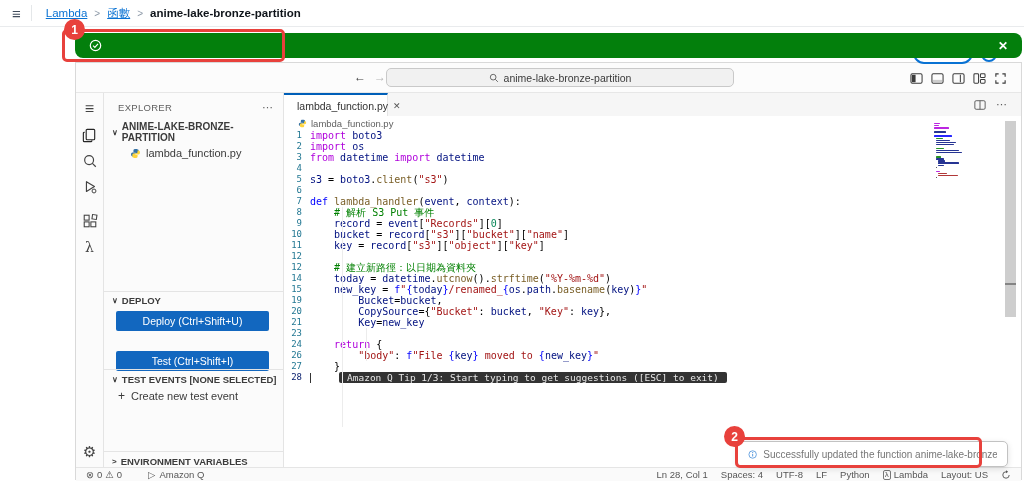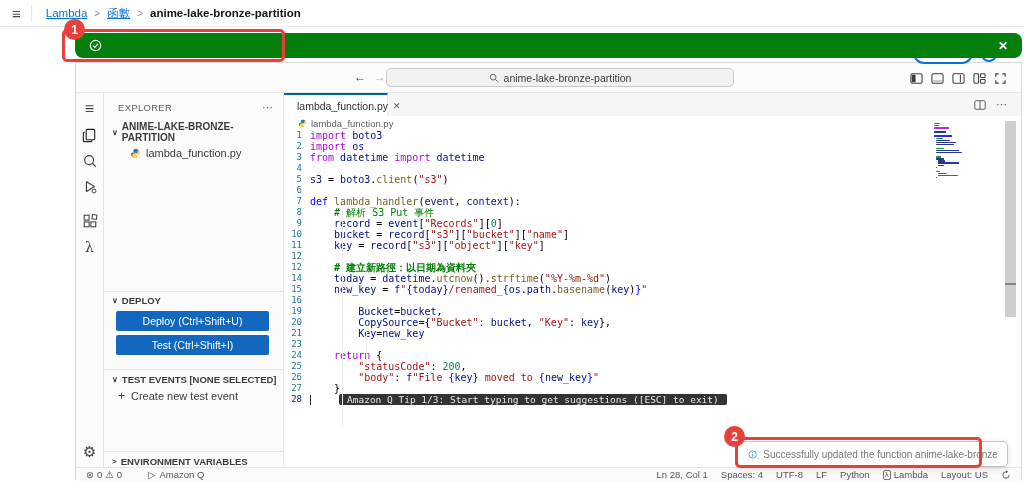--- a/index.html
+++ b/index.html
@@ -241,21 +241,21 @@
             </svg>
           <span>lambda_function.py</span>
         </div>
 
         <div class="sb-divider" style="top:198px"></div>
         <div class="sb-sect-title" style="top:202px">
           <span class="chev">∨</span>
           <span>DEPLOY</span>
         </div>
         <button class="sb-btn" style="top:218px">Deploy (Ctrl+Shift+U)</button>
-        <button class="sb-btn" style="top:242px">Test (Ctrl+Shift+I)</button>
+        <button class="sb-btn" style="top:258px">Test (Ctrl+Shift+I)</button>
 
         <div class="sb-divider" style="top:276px"></div>
         <div class="sb-sect-title" style="top:281px">
           <span class="chev">∨</span>
           <span>TEST EVENTS [NONE SELECTED]</span>
         </div>
         <div class="sb-action" style="top:296px">
           <span class="plus">+</span>
           <span>Create new test event</span>
         </div>
@@ -303,30 +303,28 @@
               <div class="code-line"><span class="ln">3</span><span class="lc"><span style="color: rgb(175, 0, 219);">from </span><span style="color: rgb(0, 16, 128);">datetime </span><span style="color: rgb(175, 0, 219);">import </span><span style="color: rgb(0, 16, 128);">datetime</span></span></div>
               <div class="code-line"><span class="ln">4</span><span class="lc"></span></div>
               <div class="code-line"><span class="ln">5</span><span class="lc"><span style="color: rgb(0, 16, 128);">s3 </span><span style="color: rgb(0, 0, 0);">= </span><span style="color: rgb(0, 16, 128);">boto3</span><span style="color: rgb(0, 0, 0);">.</span><span style="color: rgb(121, 94, 38);">client</span><span style="color: rgb(0, 0, 0);">(</span><span style="color: rgb(163, 21, 21);">"s3"</span><span style="color: rgb(0, 0, 0);">)</span></span></div>
               <div class="code-line"><span class="ln">6</span><span class="lc"></span></div>
               <div class="code-line"><span class="ln">7</span><span class="lc"><span style="color: rgb(0, 0, 255);">def </span><span style="color: rgb(121, 94, 38);">lambda_handler</span><span style="color: rgb(0, 0, 0);">(</span><span style="color: rgb(0, 16, 128);">event</span><span style="color: rgb(0, 0, 0);">, </span><span style="color: rgb(0, 16, 128);">context</span><span style="color: rgb(0, 0, 0);">):</span></span></div>
               <div class="code-line"><span class="ln">8</span><span class="lc"><span style="color: rgb(0, 128, 0);">    # 解析 S3 Put 事件</span></span></div>
               <div class="code-line"><span class="ln">9</span><span class="lc"><span style="color: rgb(0, 0, 0);">    </span><span style="color: rgb(0, 16, 128);">record </span><span style="color: rgb(0, 0, 0);">= </span><span style="color: rgb(0, 16, 128);">event</span><span style="color: rgb(0, 0, 0);">[</span><span style="color: rgb(163, 21, 21);">"Records"</span><span style="color: rgb(0, 0, 0);">][</span><span style="color: rgb(9, 134, 88);">0</span><span style="color: rgb(0, 0, 0);">]</span></span></div>
               <div class="code-line"><span class="ln">10</span><span class="lc"><span style="color: rgb(0, 0, 0);">    </span><span style="color: rgb(0, 16, 128);">bucket </span><span style="color: rgb(0, 0, 0);">= </span><span style="color: rgb(0, 16, 128);">record</span><span style="color: rgb(0, 0, 0);">[</span><span style="color: rgb(163, 21, 21);">"s3"</span><span style="color: rgb(0, 0, 0);">][</span><span style="color: rgb(163, 21, 21);">"bucket"</span><span style="color: rgb(0, 0, 0);">][</span><span style="color: rgb(163, 21, 21);">"name"</span><span style="color: rgb(0, 0, 0);">]</span></span></div>
               <div class="code-line"><span class="ln">11</span><span class="lc"><span style="color: rgb(0, 0, 0);">    </span><span style="color: rgb(0, 16, 128);">key </span><span style="color: rgb(0, 0, 0);">= </span><span style="color: rgb(0, 16, 128);">record</span><span style="color: rgb(0, 0, 0);">[</span><span style="color: rgb(163, 21, 21);">"s3"</span><span style="color: rgb(0, 0, 0);">][</span><span style="color: rgb(163, 21, 21);">"object"</span><span style="color: rgb(0, 0, 0);">][</span><span style="color: rgb(163, 21, 21);">"key"</span><span style="color: rgb(0, 0, 0);">]</span></span></div>
               <div class="code-line"><span class="ln">12</span><span class="lc"></span></div>
-              <div class="code-line"><span class="ln">12</span><span class="lc"><span style="color: rgb(0, 128, 0); font-weight: bold;">    # 建立新路徑：以日期為資料夾</span></span></div>
+              <div class="code-line"><span class="ln">12</span><span class="lc"><span style="color: rgb(0, 128, 0);">    # 建立新路徑：以日期為資料夾</span></span></div>
               <div class="code-line"><span class="ln">14</span><span class="lc"><span style="color: rgb(0, 0, 0);">    </span><span style="color: rgb(0, 16, 128);">today </span><span style="color: rgb(0, 0, 0);">= </span><span style="color: rgb(0, 16, 128);">datetime</span><span style="color: rgb(0, 0, 0);">.</span><span style="color: rgb(121, 94, 38);">utcnow</span><span style="color: rgb(0, 0, 0);">().</span><span style="color: rgb(121, 94, 38);">strftime</span><span style="color: rgb(0, 0, 0);">(</span><span style="color: rgb(163, 21, 21);">"%Y-%m-%d"</span><span style="color: rgb(0, 0, 0);">)</span></span></div>
               <div class="code-line"><span class="ln">15</span><span class="lc"><span style="color: rgb(0, 0, 0);">    </span><span style="color: rgb(0, 16, 128);">new_key </span><span style="color: rgb(0, 0, 0);">= </span><span style="color: rgb(0, 0, 255);">f</span><span style="color: rgb(163, 21, 21);">"</span><span style="color: rgb(0, 0, 255);">{</span><span style="color: rgb(0, 16, 128);">today</span><span style="color: rgb(0, 0, 255);">}</span><span style="color: rgb(163, 21, 21);">/renamed_</span><span style="color: rgb(0, 0, 255);">{</span><span style="color: rgb(0, 16, 128);">os</span><span style="color: rgb(0, 0, 0);">.</span><span style="color: rgb(0, 16, 128);">path</span><span style="color: rgb(0, 0, 0);">.</span><span style="color: rgb(121, 94, 38);">basename</span><span style="color: rgb(0, 0, 0);">(</span><span style="color: rgb(0, 16, 128);">key</span><span style="color: rgb(0, 0, 0);">)</span><span style="color: rgb(0, 0, 255);">}</span><span style="color: rgb(163, 21, 21);">"</span></span></div>
-              <div class="code-line"><span class="ln">16</span><span class="lc"></span></div>
               <div class="code-line"><span class="ln">19</span><span class="lc"><span style="color: rgb(0, 0, 0);">        </span><span style="color: rgb(0, 16, 128);">Bucket</span><span style="color: rgb(0, 0, 0);">=</span><span style="color: rgb(0, 16, 128);">bucket</span><span style="color: rgb(0, 0, 0);">,</span></span></div>
               <div class="code-line"><span class="ln">20</span><span class="lc"><span style="color: rgb(0, 0, 0);">        </span><span style="color: rgb(0, 16, 128);">CopySource</span><span style="color: rgb(0, 0, 0);">={</span><span style="color: rgb(163, 21, 21);">"Bucket"</span><span style="color: rgb(0, 0, 0);">: </span><span style="color: rgb(0, 16, 128);">bucket</span><span style="color: rgb(0, 0, 0);">, </span><span style="color: rgb(163, 21, 21);">"Key"</span><span style="color: rgb(0, 0, 0);">: </span><span style="color: rgb(0, 16, 128);">key</span><span style="color: rgb(0, 0, 0);">},</span></span></div>
               <div class="code-line"><span class="ln">21</span><span class="lc"><span style="color: rgb(0, 0, 0);">        </span><span style="color: rgb(0, 16, 128);">Key</span><span style="color: rgb(0, 0, 0);">=</span><span style="color: rgb(0, 16, 128);">new_key</span></span></div>
               <div class="code-line"><span class="ln">23</span><span class="lc"></span></div>
               <div class="code-line"><span class="ln">24</span><span class="lc"><span style="color: rgb(175, 0, 219);">    return </span><span style="color: rgb(0, 0, 0);">{</span></span></div>
-              <div class="code-line"><span class="ln">25</span><span class="lc"><span style="color: rgb(0, 0, 0);">        </span><span style="color: rgb(163, 21, 21);">"statusCode"</span><span style="color: rgb(0, 0, 0);">: </span><span style="color: rgb(9, 134, 88);">200</span><span style="color: rgb(0, 0, 0);">,</span></span></div>
               <div class="code-line"><span class="ln">26</span><span class="lc"><span style="color: rgb(0, 0, 0);">        </span><span style="color: rgb(163, 21, 21);">"body"</span><span style="color: rgb(0, 0, 0);">: </span><span style="color: rgb(0, 0, 255);">f</span><span style="color: rgb(163, 21, 21);">"File </span><span style="color: rgb(0, 0, 255);">{</span><span style="color: rgb(0, 16, 128);">key</span><span style="color: rgb(0, 0, 255);">}</span><span style="color: rgb(163, 21, 21);"> moved to </span><span style="color: rgb(0, 0, 255);">{</span><span style="color: rgb(0, 16, 128);">new_key</span><span style="color: rgb(0, 0, 255);">}</span><span style="color: rgb(163, 21, 21);">"</span></span></div>
               <div class="code-line"><span class="ln">27</span><span class="lc"><span style="color: rgb(0, 0, 0);">    }</span></span></div>
               <div class="code-line"><span class="ln active">28</span><span class="lc"><span class="cursor"></span><span class="qtip">Amazon Q Tip 1/3: Start typing to get suggestions ([ESC] to exit)</span></span></div>
             </div>
         </div>
         <div class="minimap">
             <div style="height: 1.4px; margin-bottom: 0.7px; margin-left: 0px; width: 6px; background: rgb(175, 0, 219); opacity: 0.85;"></div>
             <div style="height: 1.4px; margin-bottom: 0.7px; margin-left: 0px; width: 4.5px; background: rgb(175, 0, 219); opacity: 0.85;"></div>
             <div style="height: 1.4px; margin-bottom: 0.7px; margin-left: 0px; width: 14.5px; background: rgb(175, 0, 219); opacity: 0.85;"></div>
             <div style="height: 1.4px; margin-bottom: 0.7px;"></div>

